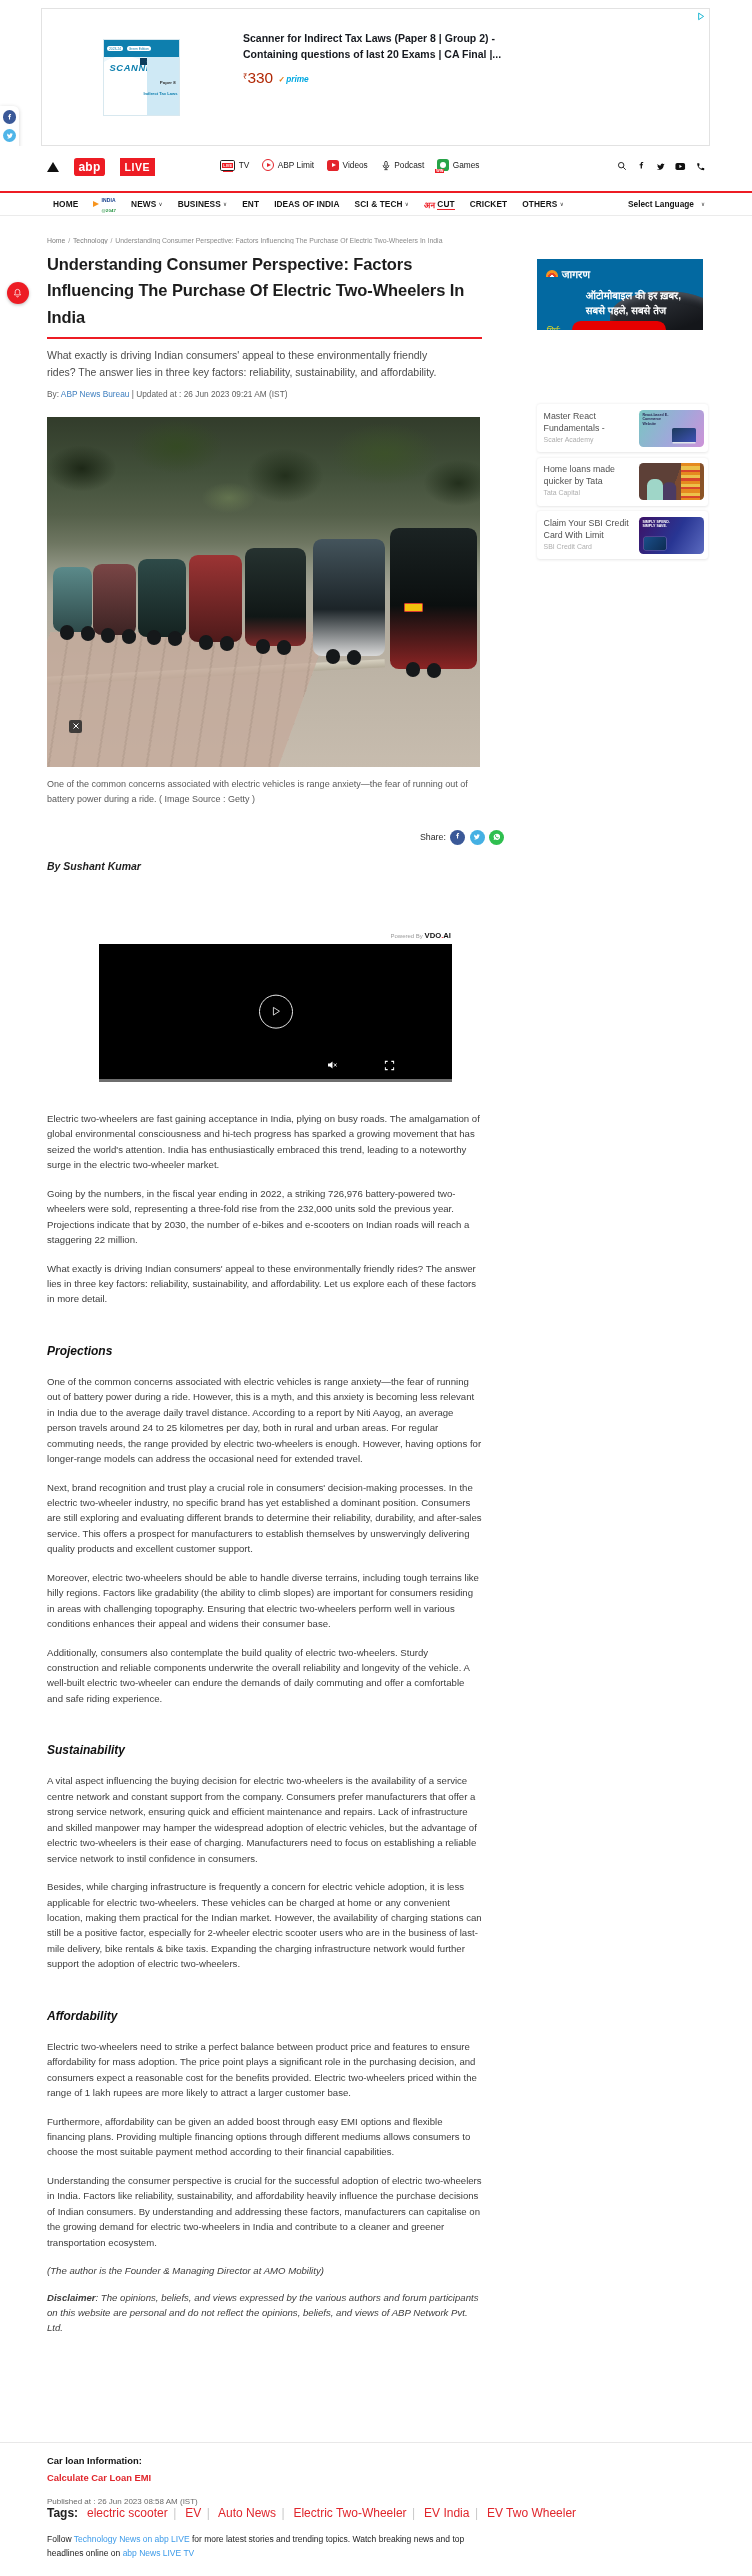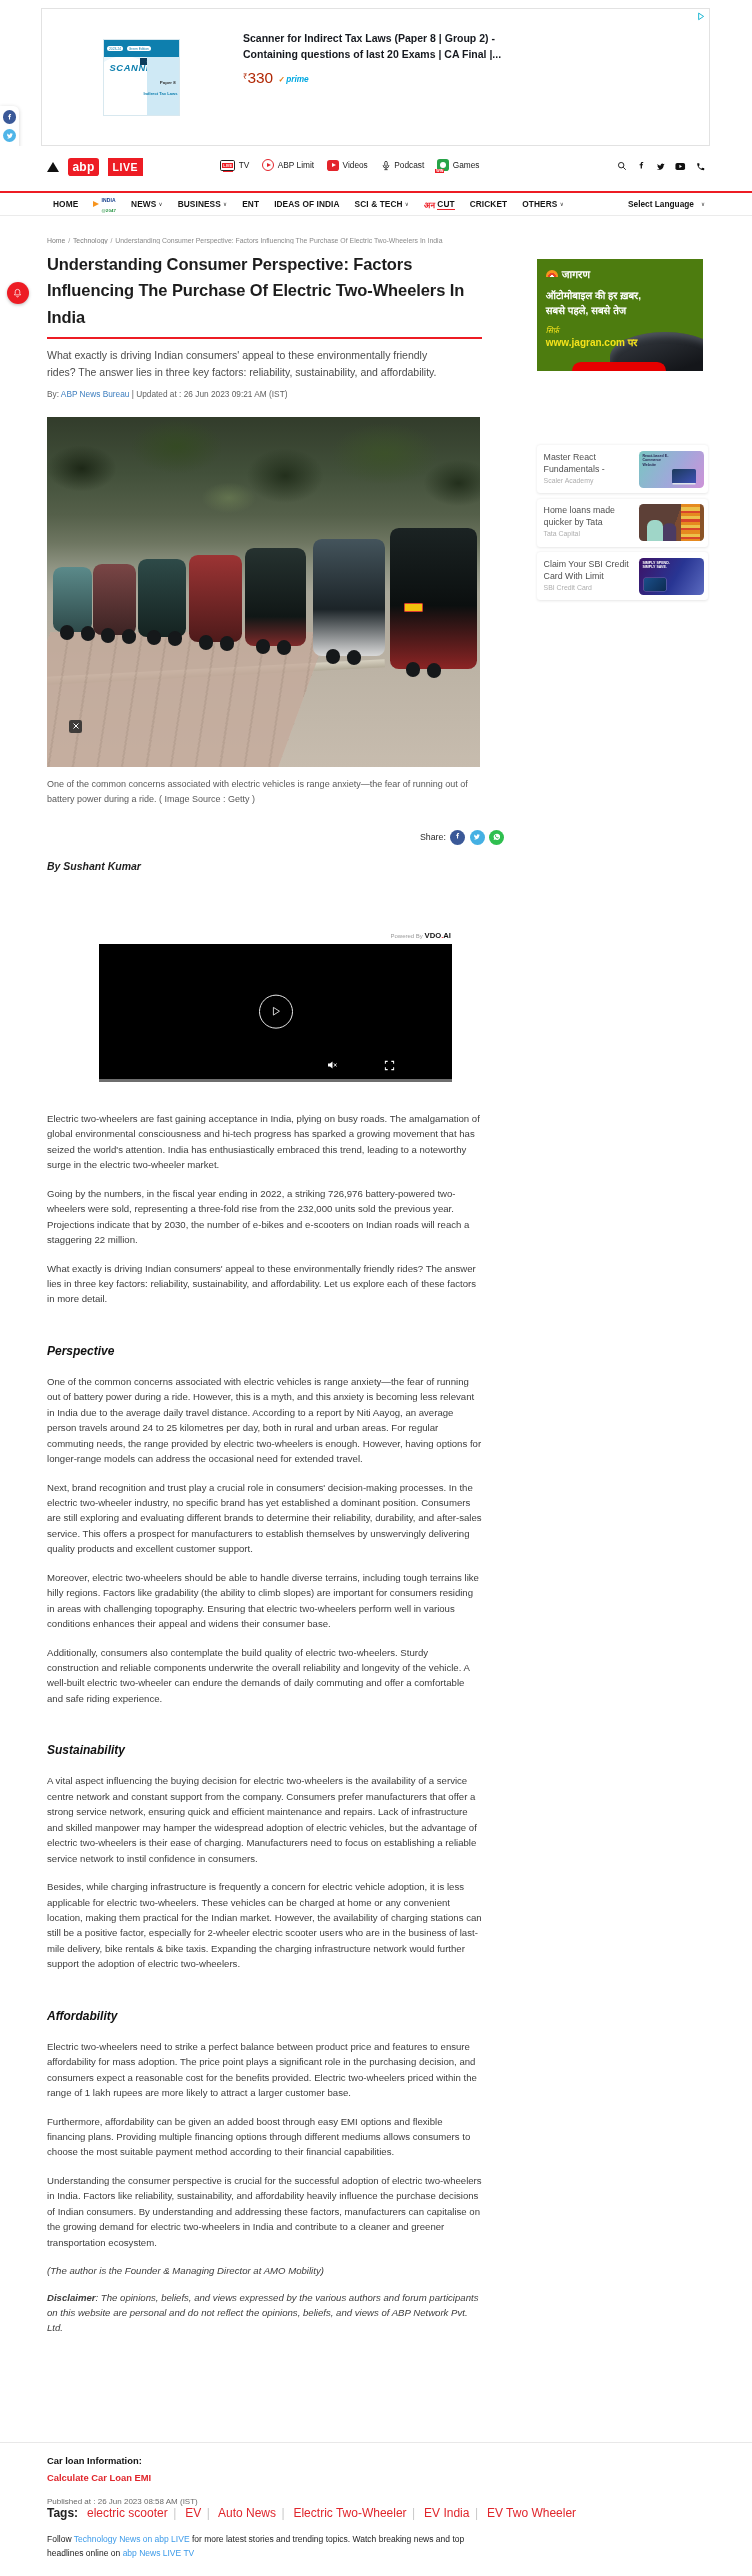--- a/index.html
+++ b/index.html
@@ -29,21 +29,21 @@
   
   .social-rail { position:absolute; left:0; top:106px; width:19px; padding:4.4px 0; background:#fff; border-radius:0 5.5px 5.5px 0; box-shadow:0 1.1px 4.4px rgba(0,0,0,.18); display:flex; flex-direction:column; align-items:center; gap:4.4px; }
   .rail-ic { width:13.8px; height:13.8px; border-radius:50%; display:flex; align-items:center; justify-content:center; }
   .rail-fb { background:#3b5998; }
   .rail-tw { background:#4fb5e8; }
   .rail-wa { background:#2fbf4f; }
   .bell { position:absolute; left:6.6px; top:282px; width:22px; height:22px; border-radius:50%; background:#ed1c24; display:flex; align-items:center; justify-content:center; box-shadow:0 1.1px 3.3px rgba(0,0,0,.25); }
 
   
   .header-top { position:absolute; left:0; top:146px; width:752px; height:45px; background:#fff; }
-  .logo { position:absolute; left:47px; top:12px; display:flex; align-items:center; gap:9px; }
+  .logo { position:absolute; left:47px; top:12px; display:flex; align-items:center; gap:15px; }
   .logo-tri { width:0; height:0; border-left:6px solid transparent; border-right:6px solid transparent; border-bottom:10.5px solid #111; }
   .logo-abp { background:#ed1c24; color:#fff; font-weight:bold; font-size:12px; padding:1.7px 4.4px 2.8px; border-radius:2.8px; letter-spacing:0.3px; }
   .logo-live { background:#ed1c24; color:#fff; font-weight:bold; font-size:10.5px; padding:2.8px 4.4px 3.3px; letter-spacing:0.6px; }
   .quick-links { position:absolute; left:220px; top:13.2px; display:flex; align-items:center; gap:13.2px; }
   .ql { display:flex; align-items:center; gap:3.3px; font-size:8.3px; color:#222; cursor:pointer; }
   .ic-tv { width:15.4px; height:11px; border:1.1px solid #222; border-radius:1.7px; position:relative; display:flex; align-items:center; justify-content:center; }
   .ic-tv b { color:#fff; background:#ed1c24; font-size:3.9px; padding:0 1.1px; font-weight:bold; }
   .ic-tv:after { content:""; position:absolute; left:1.7px; right:1.7px; bottom:-2.8px; height:1.1px; background:#ed1c24; }
   .ic-shorts { width:12px; height:12px; border-radius:50%; border:1.1px solid #e3242b; display:flex; align-items:center; justify-content:center; }
   .ic-shorts i { width:0; height:0; border-top:2.8px solid transparent; border-bottom:2.8px solid transparent; border-left:4.4px solid #e3242b; display:block; margin-left:1.1px; }
@@ -117,26 +117,26 @@
 
   .para { margin-top:13.2px; width:435px; font-size:9.6px; line-height:15.4px; color:#3d3d3d; }
   .para-first { margin-top:29px; }
   .sec-head { margin-top:35px; font-size:12px; line-height:19px; font-weight:bold; font-style:italic; color:#111; }
   .author-note { margin-top:13.2px; font-size:9.6px; line-height:15.4px; color:#3d3d3d; font-style:italic; }
   .disclaimer { margin-top:11px; font-size:9.6px; line-height:15.4px; color:#3d3d3d; font-style:italic; }
   .disclaimer b { font-style:italic; }
 
   
   .sidebar { position:absolute; left:537px; top:259px; width:172px; }
-  .jagran { width:166px; height:112px; background:#4d7c0f; position:relative; overflow:hidden; color:#fff; padding:7.7px 0 0 8.8px; cursor:pointer; }
+  .jagran { width:166px; height:71px; background:#0369a1; position:relative; overflow:hidden; color:#fff; padding:7.7px 0 0 8.8px; cursor:pointer; }
   .jag-car { position:absolute; right:-16.5px; bottom:-11px; width:110px; height:50px; border-radius:50% 50% 0 0; background:linear-gradient(160deg,#3a3f46,#14161a 70%); box-shadow:inset 0 4.4px 6.6px rgba(140,150,160,.35); }
   .jag-head { display:flex; align-items:center; gap:3.9px; }
   .jag-sun { width:12px; height:7.2px; border-radius:12px 12px 0 0; background:radial-gradient(circle at 50% 100%, #fff 0 1.7px, #e8442a 1.7px 3.9px, #f7941d 3.9px 6px); }
   .jag-brand { font-size:10.5px; font-weight:bold; }
-  .jag-line { font-size:10px; font-weight:bold; line-height:15px; }
+  .jag-line { font-size:10px; font-weight:bold; line-height:15px;margin-left:40px; }
   .jag-lines { margin-top:7.7px; position:relative; z-index:2; }
   .jag-only { margin-top:6.6px; color:#f5e31c; font-size:7.7px; position:relative; z-index:2;font-style:italic; }
   .jag-site { color:#f5e31c; font-size:10px; font-weight:bold; position:relative; z-index:2; }
   .jag-btn { position:absolute; left:35px; bottom:-8.8px; width:94px; height:17.6px; background:#e60000; border-radius:8.8px; z-index:3; }
 
   .widgets { margin-top:74px; display:flex; flex-direction:column; gap:5.5px; }
   .widget { width:171px; height:48px; background:#fff; border-radius:3.3px; box-shadow:0 0.6px 2.8px rgba(0,0,0,.1); display:flex; justify-content:space-between; padding:5.5px 3.9px 5.5px 6.6px; cursor:pointer; }
   .w-text { width:88px; }
   .w-title { font-size:8.8px; line-height:12px; color:#4f4f4f; max-height:24px; overflow:hidden; }
   .w-sponsor { margin-top:2.2px; font-size:6.9px; color:#aeaeae; }
@@ -426,21 +426,21 @@
           </g>
         </svg>
     </span>
     <span class="vid-bar"></span>
   </div>
 
   <p class="para para-first">Electric two-wheelers are fast gaining acceptance in India, plying on busy roads. The amalgamation of global environmental consciousness and hi-tech progress has sparked a growing movement that has seized the world's attention. India has enthusiastically embraced this trend, leading to a noteworthy surge in the electric two-wheeler market.</p>
   <p class="para">Going by the numbers, in the fiscal year ending in 2022, a striking 726,976 battery-powered two-wheelers were sold, representing a three-fold rise from the 232,000 units sold the previous year. Projections indicate that by 2030, the number of e-bikes and e-scooters on Indian roads will reach a staggering 22 million.</p>
   <p class="para">What exactly is driving Indian consumers' appeal to these environmentally friendly rides? The answer lies in three key factors: reliability, sustainability, and affordability. Let us explore each of these factors in more detail.</p>
 
-  <h2 class="sec-head">Perspective</h2>
+  <h2 class="sec-head">Projections</h2>
   <p class="para">One of the common concerns associated with electric vehicles is range anxiety—the fear of running out of battery power during a ride. However, this is a myth, and this anxiety is becoming less relevant in India due to the average daily travel distance. According to a report by Niti Aayog, an average person travels around 24 to 25 kilometres per day, both in rural and urban areas. For regular commuting needs, the range provided by electric two-wheelers is enough. However, having options for longer-range models can address the occasional need for extended travel.</p>
   <p class="para">Next, brand recognition and trust play a crucial role in consumers' decision-making processes. In the electric two-wheeler industry, no specific brand has yet established a dominant position. Consumers are still exploring and evaluating different brands to determine their reliability, durability, and after-sales service. This offers a prospect for manufacturers to establish themselves by unswervingly delivering quality products and excellent customer support.</p>
   <p class="para">Moreover, electric two-wheelers should be able to handle diverse terrains, including tough terrains like hilly regions. Factors like gradability (the ability to climb slopes) are important for consumers residing in areas with challenging topography. Ensuring that electric two-wheelers perform well in various conditions enhances their appeal and widens their consumer base.</p>
   <p class="para">Additionally, consumers also contemplate the build quality of electric two-wheelers. Sturdy construction and reliable components underwrite the overall reliability and longevity of the vehicle. A well-built electric two-wheeler can endure the demands of daily commuting and offer a comfortable and safe riding experience.</p>
 
   <h2 class="sec-head">Sustainability</h2>
   <p class="para">A vital aspect influencing the buying decision for electric two-wheelers is the availability of a service centre network and constant support from the company. Consumers prefer manufacturers that offer a strong service network, ensuring quick and efficient maintenance and repairs. Lack of infrastructure and skilled manpower may hamper the widespread adoption of electric vehicles, but the advantage of electric two-wheelers is their ease of charging. Manufacturers need to focus on establishing a reliable service network to instil confidence in consumers.</p>
   <p class="para">Besides, while charging infrastructure is frequently a concern for electric vehicle adoption, it is less applicable for electric two-wheelers. These vehicles can be charged at home or any convenient location, making them practical for the Indian market. However, the availability of charging stations can still be a positive factor, especially for 2-wheeler electric scooter users who are in the business of last-mile delivery, bike rentals &amp; bike taxis. Expanding the charging infrastructure network would further support the adoption of electric two-wheelers.</p>
 
   <h2 class="sec-head">Affordability</h2>

